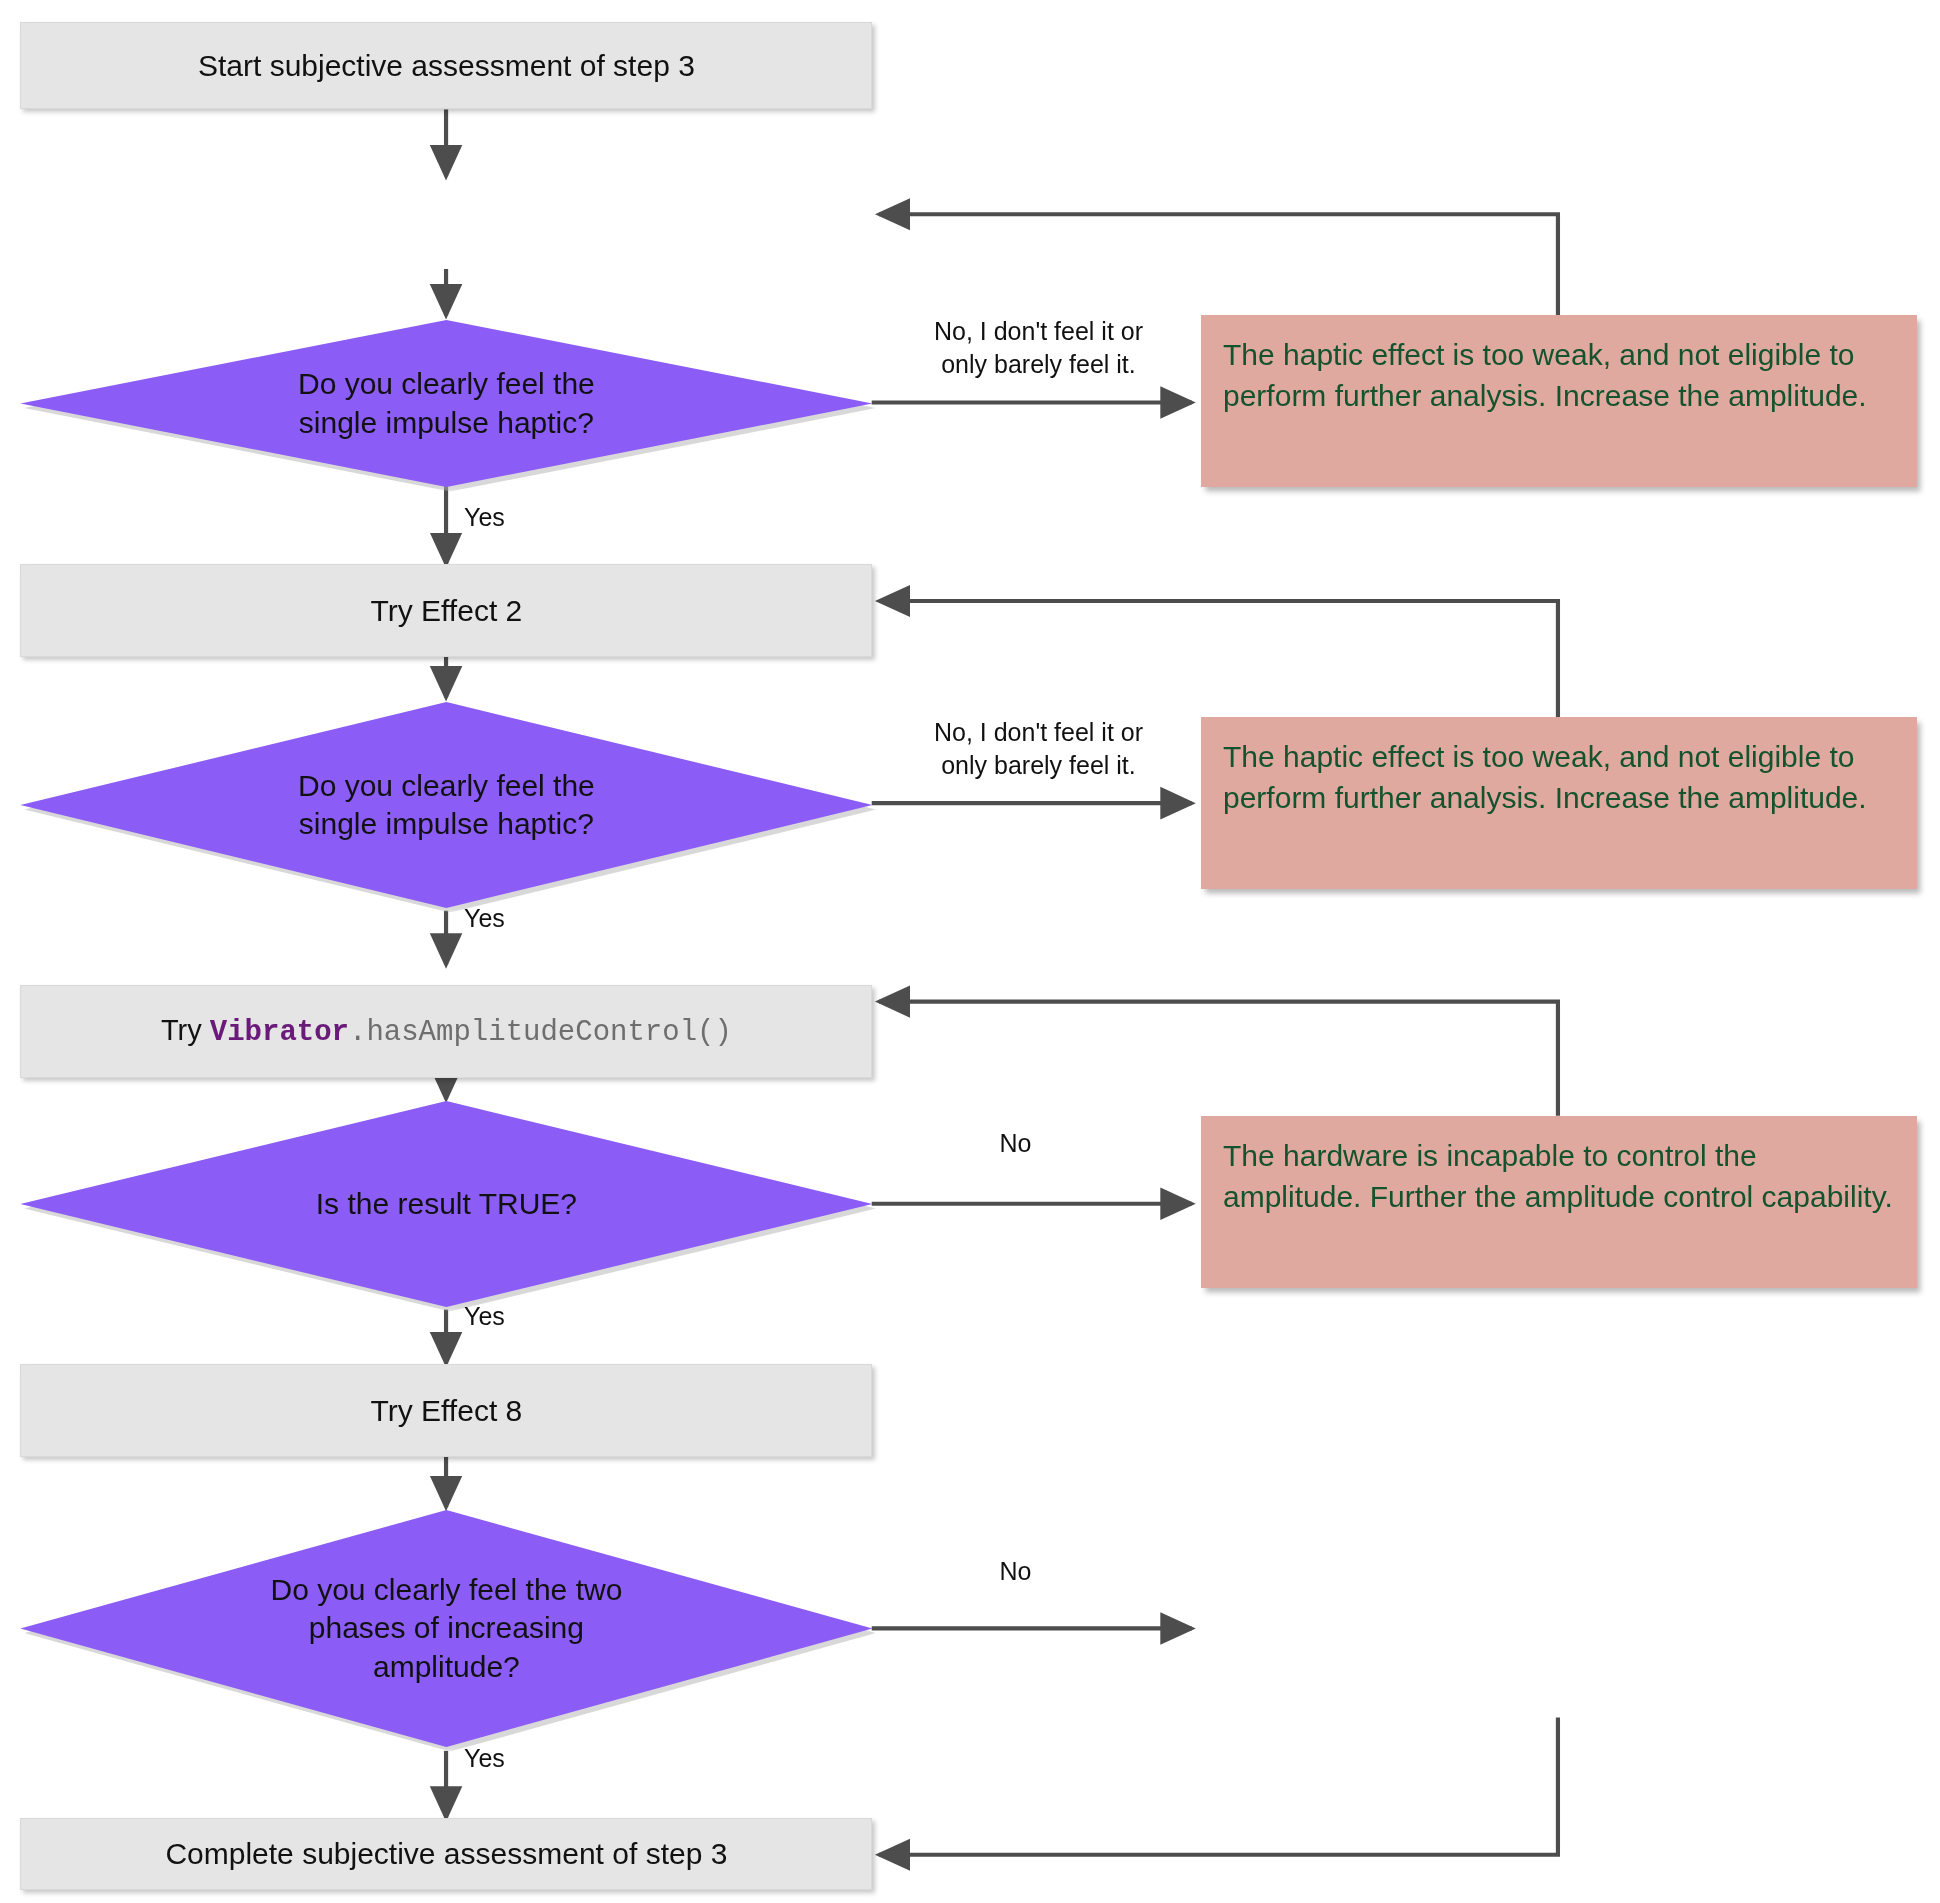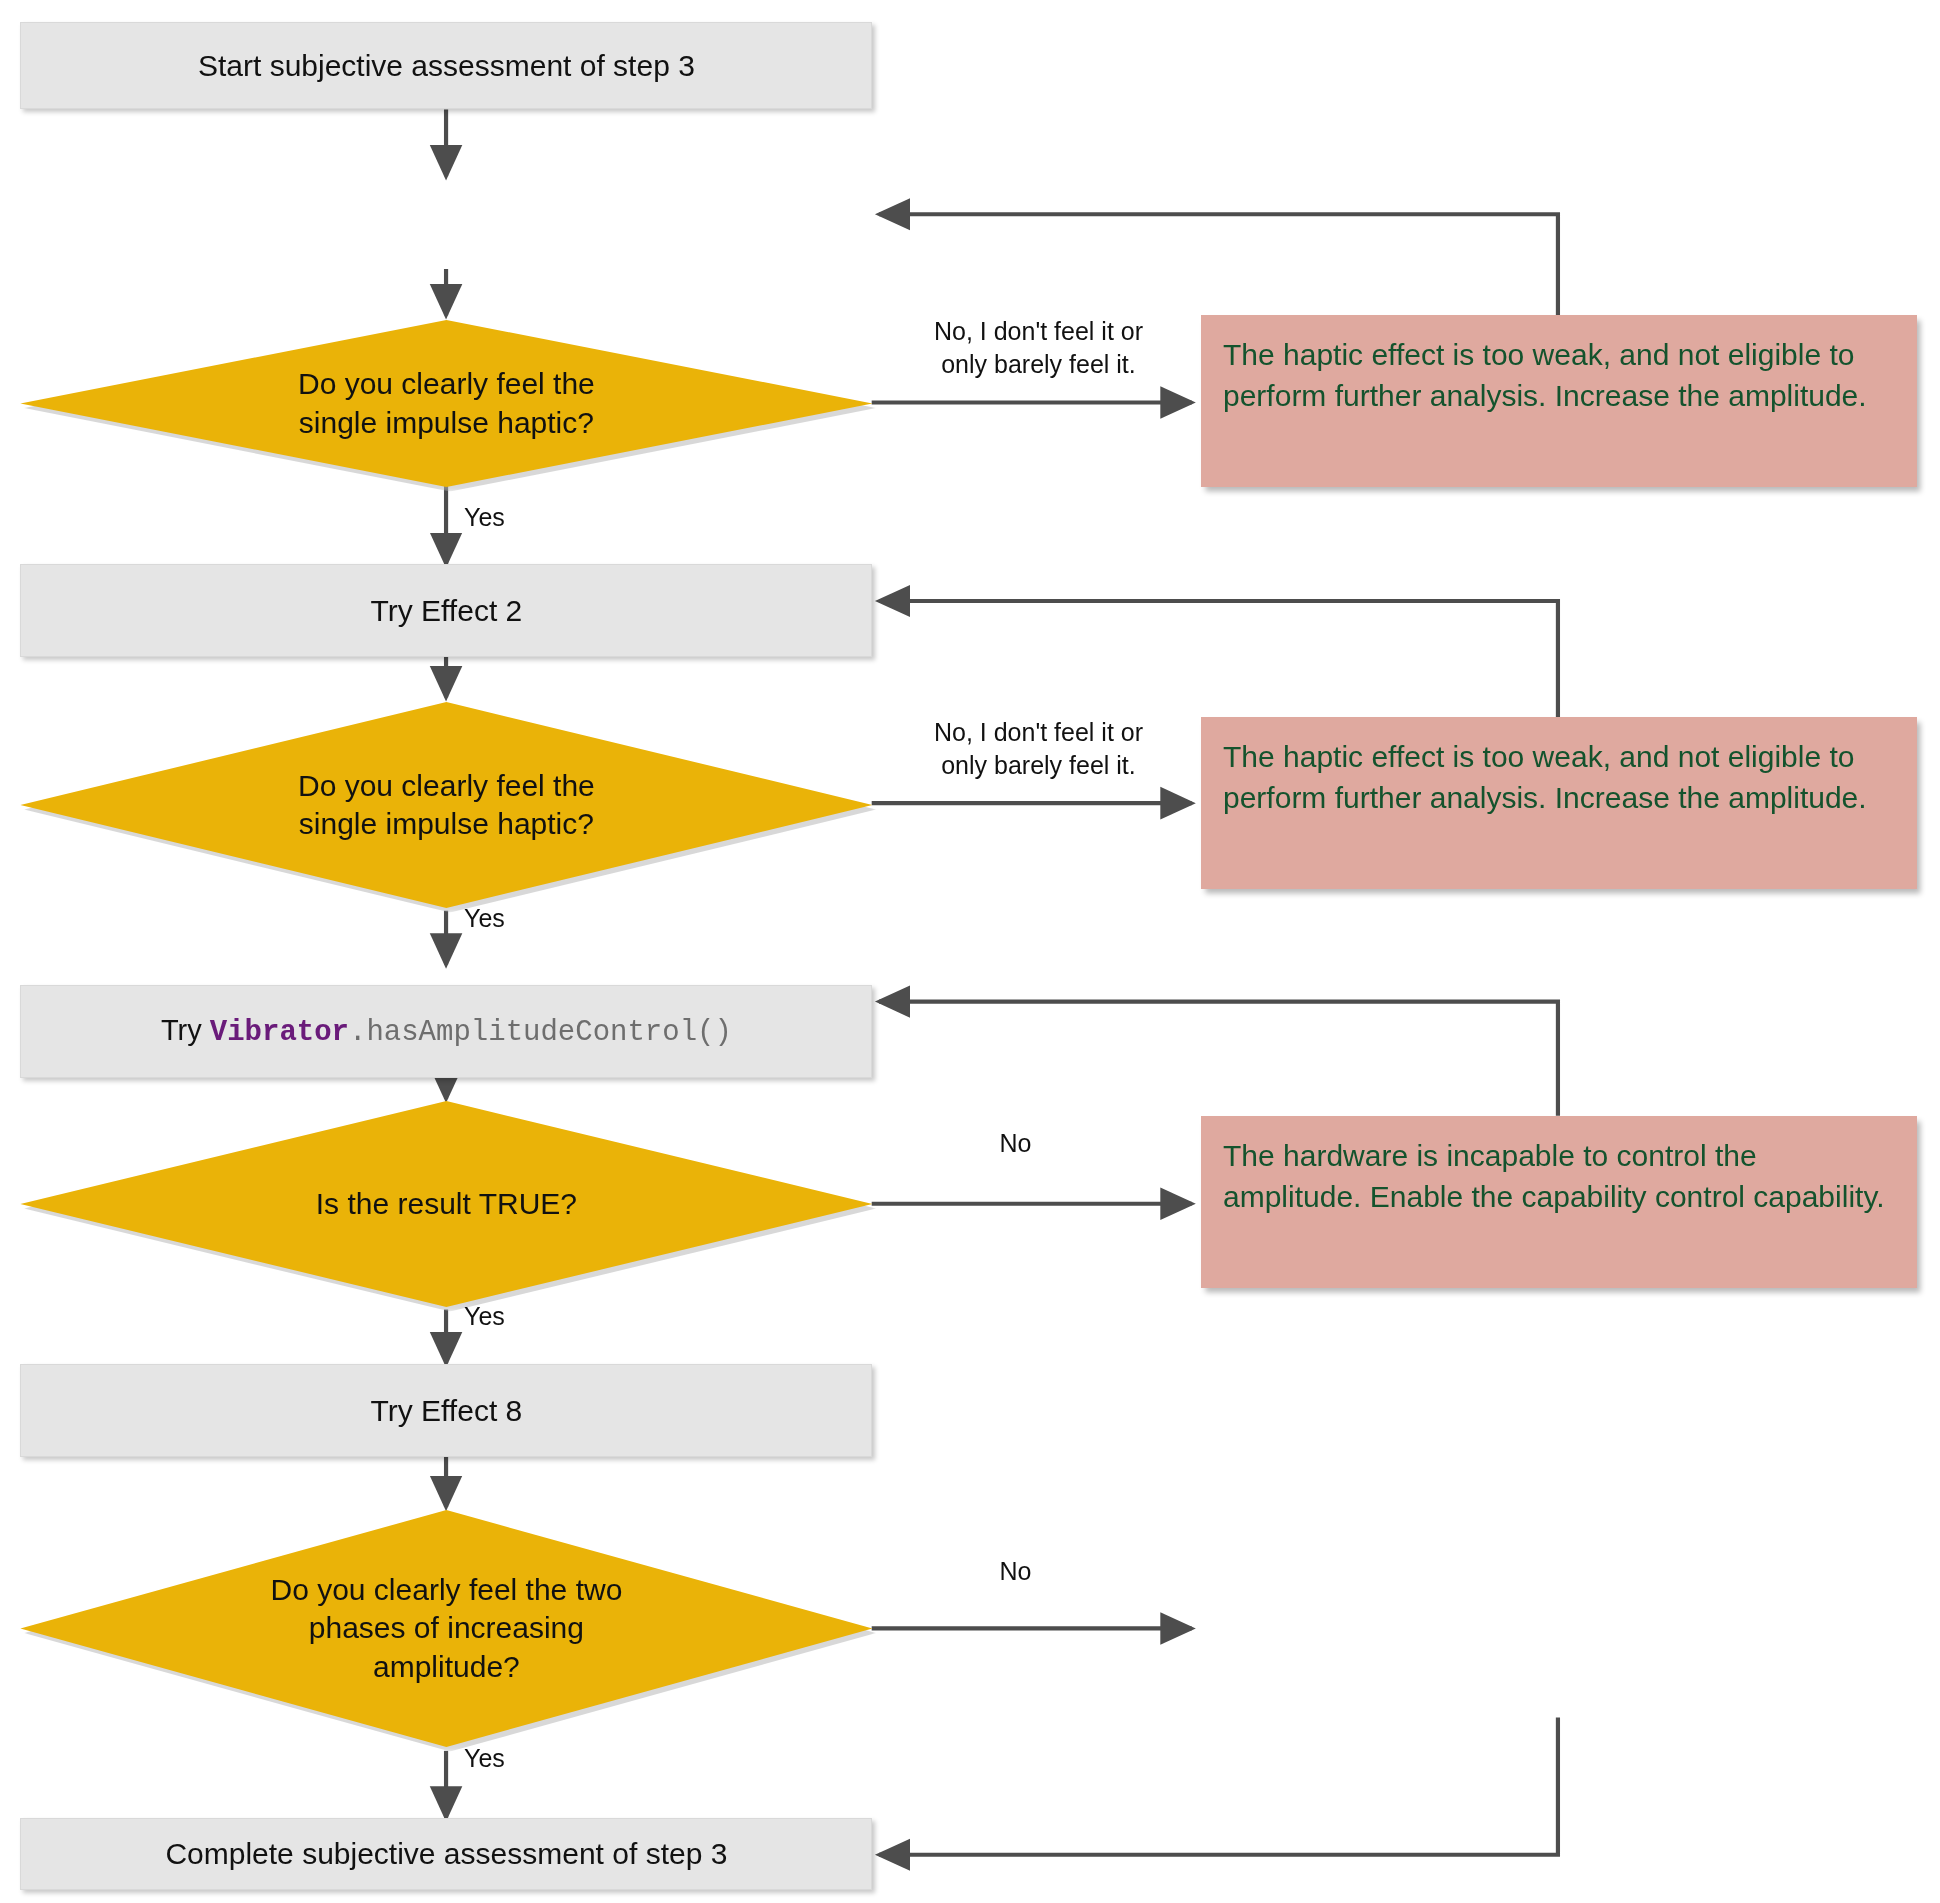--- a/index.html
+++ b/index.html
@@ -68,21 +68,21 @@
     background: #b9b9b9;
     clip-path: polygon(50% 0%, 100% 50%, 50% 100%, 0% 50%);
     transform: translate(3.7px, 4.6px);
     filter: blur(2.8px);
     opacity: 0.55;
   }
   .decision {
     position: absolute;
     left: 0; top: 0;
     width: 100%; height: 100%;
-    background: #eab308;
+    background: #8b5cf6;
     clip-path: polygon(50% 0%, 100% 50%, 50% 100%, 0% 50%);
     display: flex;
     align-items: center;
     justify-content: center;
   }
   .decision-label {
     font-size: 30px;
     color: #111111;
     text-align: center;
     line-height: 1.28;
@@ -203,21 +203,21 @@
   </div>
 
   <div class="decision-wrap" style="left:20.4px; top:1101px; width:852px; height:206px;">
     <div class="decision-shadow"></div>
     <div class="decision">
       <div class="decision-label">Is the result TRUE?</div>
     </div>
   </div>
 
   <div class="node note" style="left:1201px; top:1116px; width:716px; height:172px;">
-    <span>The hardware is incapable to control the amplitude. Enable the capability control capability.</span>
+    <span>The hardware is incapable to control the amplitude. Further the amplitude control capability.</span>
   </div>
 
   <div class="edge-label" style="left:960px; top:1127px; width:111px; text-align:center;">No</div>
   <div class="edge-label" style="left:464px; top:1300px; width:83px; text-align:left;">Yes</div>
 
   <div class="node proc" style="left:20.4px; top:1364px; width:852px; height:93px;">
     <span>Try Effect 8</span>
   </div>
 
   <div class="decision-wrap" style="left:20.4px; top:1510px; width:852px; height:237px;">

